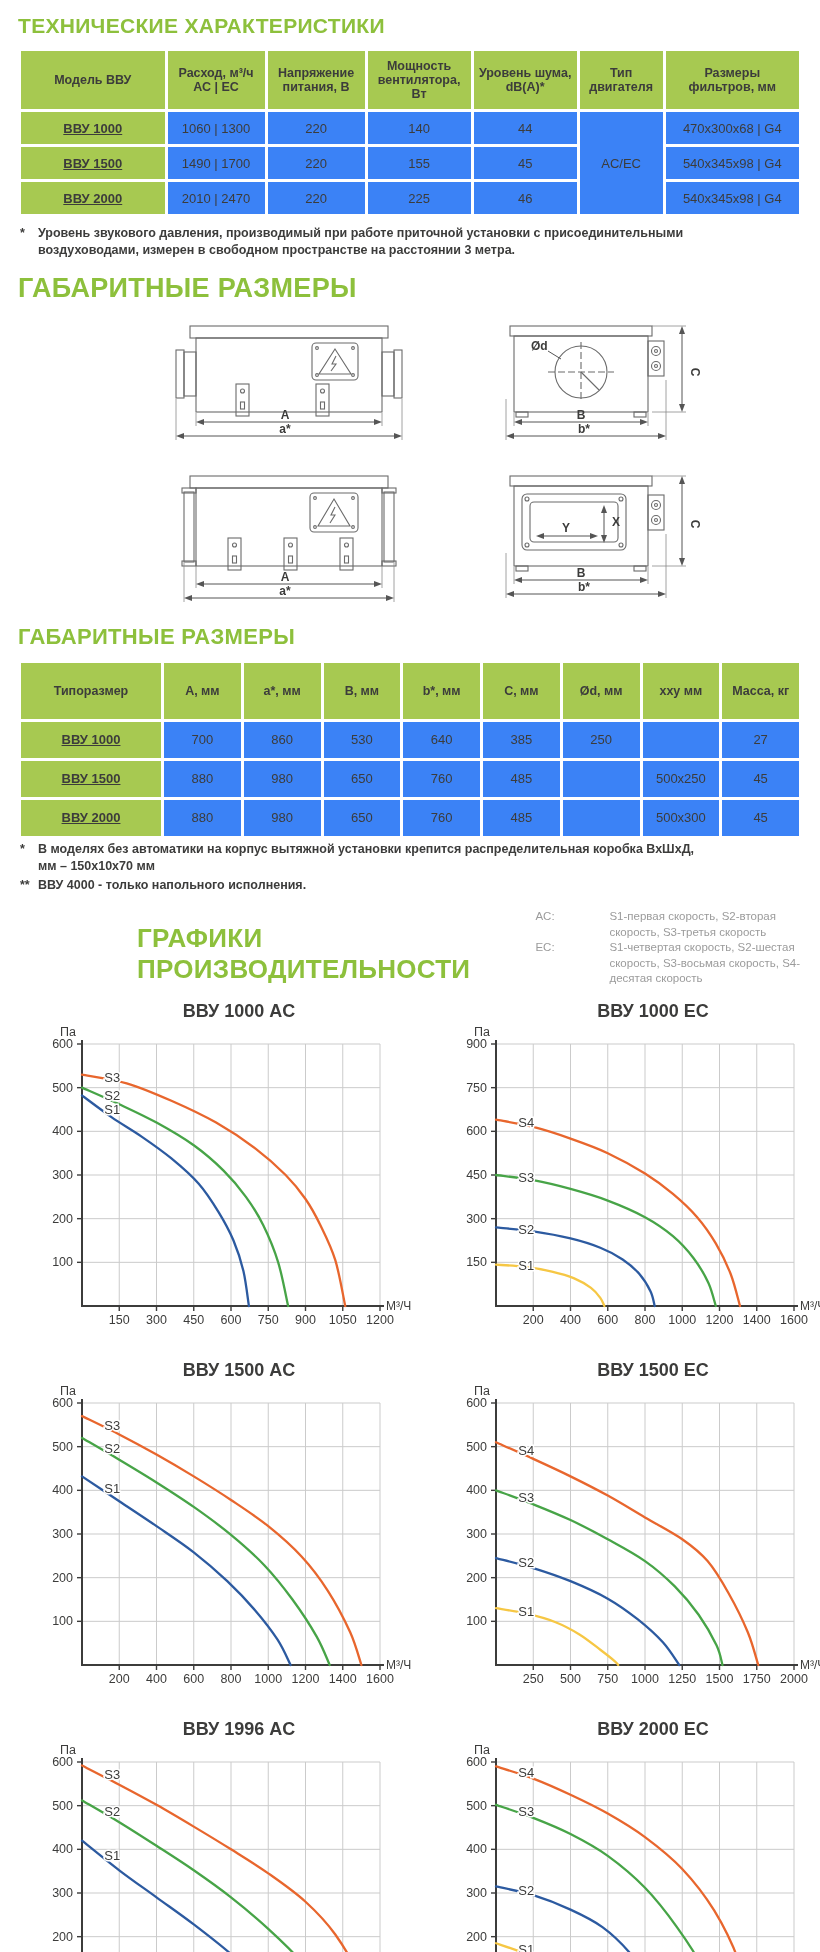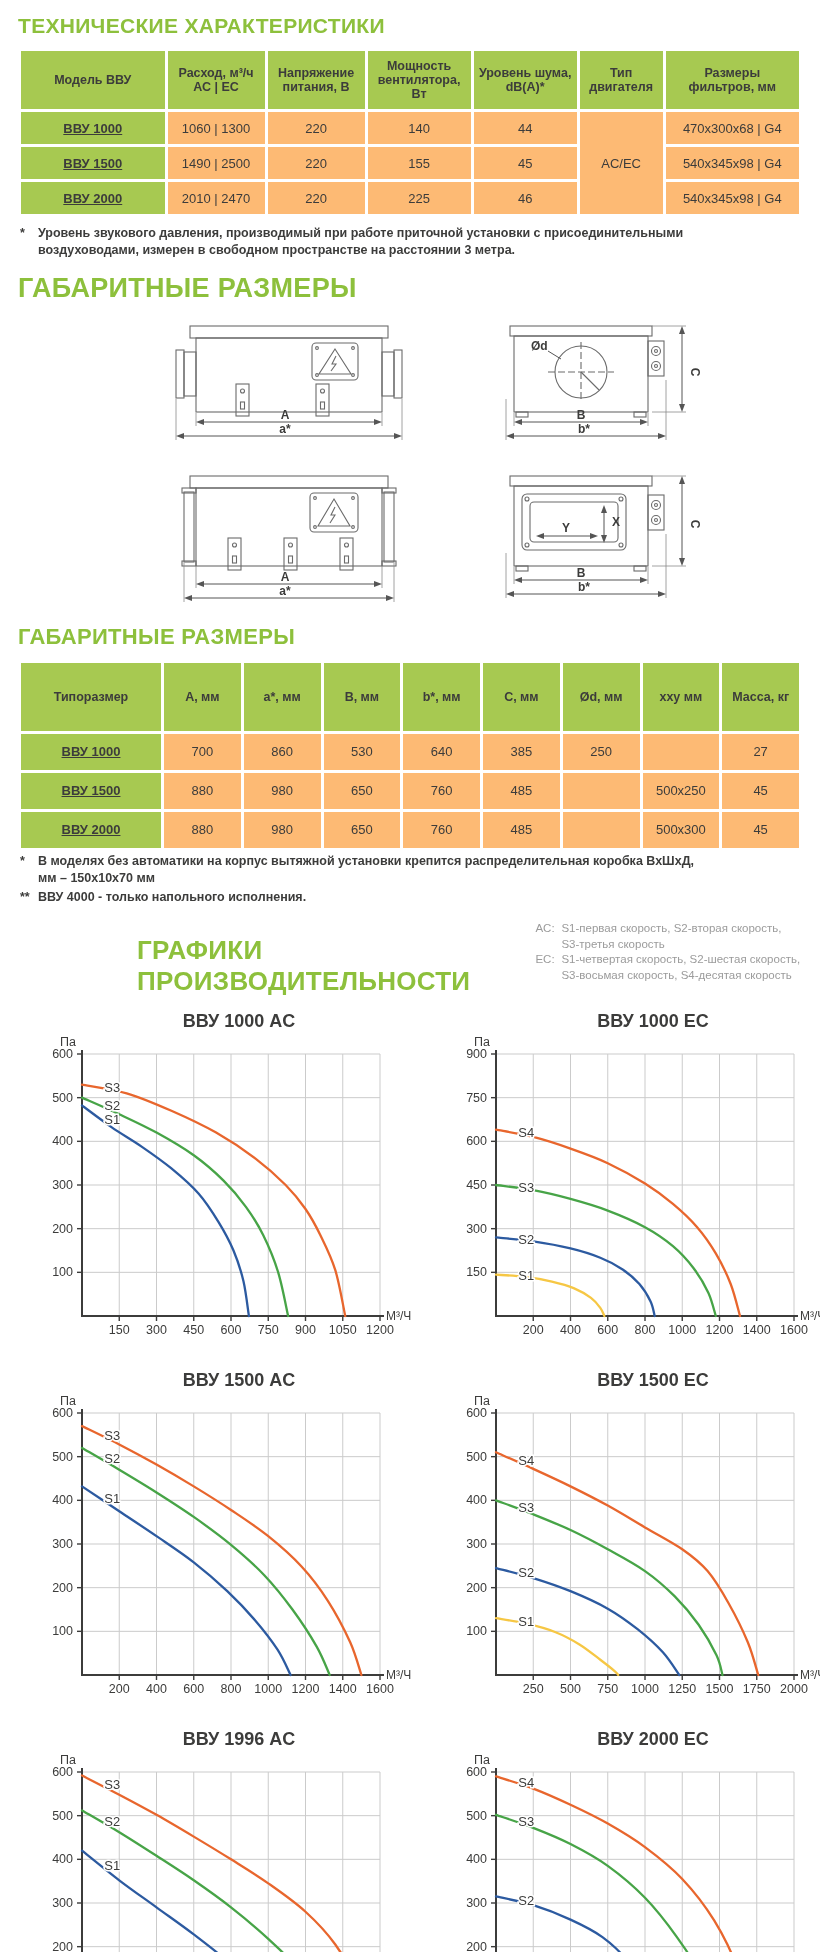--- a/index.html
+++ b/index.html
@@ -14,47 +14,47 @@
   .h-gab1 { font-size:27px; margin:14px 0 6px 0; }
   .h-gab2 { font-size:22px; margin:10px 0 10px 0; }
   .h-graph { font-size:26px; }
 
   table.spec { border-collapse:separate; border-spacing:3px; width:100%; table-layout:fixed; }
   table.spec th {
     background:#a7c951; font-size:12.5px; font-weight:bold; color:#3c3c3b;
     padding:6px 4px; text-align:center; vertical-align:middle; white-space:pre-line;
   }
   table.spec td {
-    background:#fdba74; font-size:13px; text-align:center; vertical-align:middle;
+    background:#3b82f6; font-size:13px; text-align:center; vertical-align:middle;
     padding:7px 4px;
   }
   table.spec td.model { background:#a7c951; font-weight:bold;text-decoration:underline; }
   table.t1 th { height:58px; }
   table.t1 td { height:32px; }
-  table.t2 th { height:68px; }
+  table.t2 th { height:56px; }
   table.t2 td { height:36px; }
 
   .note { display:flex; font-size:12.5px; line-height:1.35; margin:8px 0 0 2px; font-weight:bold; color:#3c3c3b; }
   .note .ast { width:18px; flex:none; }
   .note .txt { max-width:660px; }
   .notes2 .note { margin-top:2px; }
 
   .draw-row { display:flex; justify-content:center; align-items:flex-end; gap:46px; margin:6px 0 14px 40px; }
   .tech-draw line, .tech-draw rect, .tech-draw circle, .tech-draw path, .tech-draw polyline, .tech-draw polygon {
     stroke:#6b6b6b; stroke-width:1.1; fill:none;
   }
   .tech-draw .dim { stroke:#555; stroke-width:1; }
   .tech-draw .arr { fill:#555; stroke:none; }
   .tech-draw .ext { stroke:#8a8a8a; stroke-width:.8; }
   .tech-draw text { stroke:none; fill:#3c3c3b; font-family:"Liberation Sans",sans-serif; font-size:12px; font-weight:bold; }
 
   .graph-head { display:flex; align-items:flex-start; margin:16px 0 4px 0; }
   .graph-head h1 { margin-left:119px; margin-top:14px; }
   .legend { margin-left:auto; width:312px; font-size:11.5px; color:#9b9b9b; line-height:1.35; }
-  .legend .row { display:flex; }
+  .legend .row { display:flex;gap:48px; }
   .legend .pfx { width:26px; flex:none; }
 
   .charts-grid { display:grid; grid-template-columns:1fr 1fr; column-gap:8px; row-gap:10px; }
   .chart { padding-left:14px; }
   .chart h3 { font-size:18px; font-weight:bold; color:#3c3c3b; margin:10px 0 2px 22px;text-align:center; }
   .chart svg { display:block; }
 </style>
 </head>
 <body>
 
@@ -91,21 +91,21 @@
     <td class="model">ВВУ 1000</td>
     <td>1060 | 1300</td>
     <td>220</td>
     <td>140</td>
     <td>44</td>
     <td rowspan="3">AC/EC</td>
     <td>470x300x68 | G4</td>
   </tr>
   <tr>
     <td class="model">ВВУ 1500</td>
-    <td>1490 | 2500</td>
+    <td>1490 | 1700</td>
     <td>220</td>
     <td>155</td>
     <td>45</td>
     <td>540x345x98 | G4</td>
   </tr>
   <tr>
     <td class="model">ВВУ 2000</td>
     <td>2010 | 2470</td>
     <td>220</td>
     <td>225</td>

